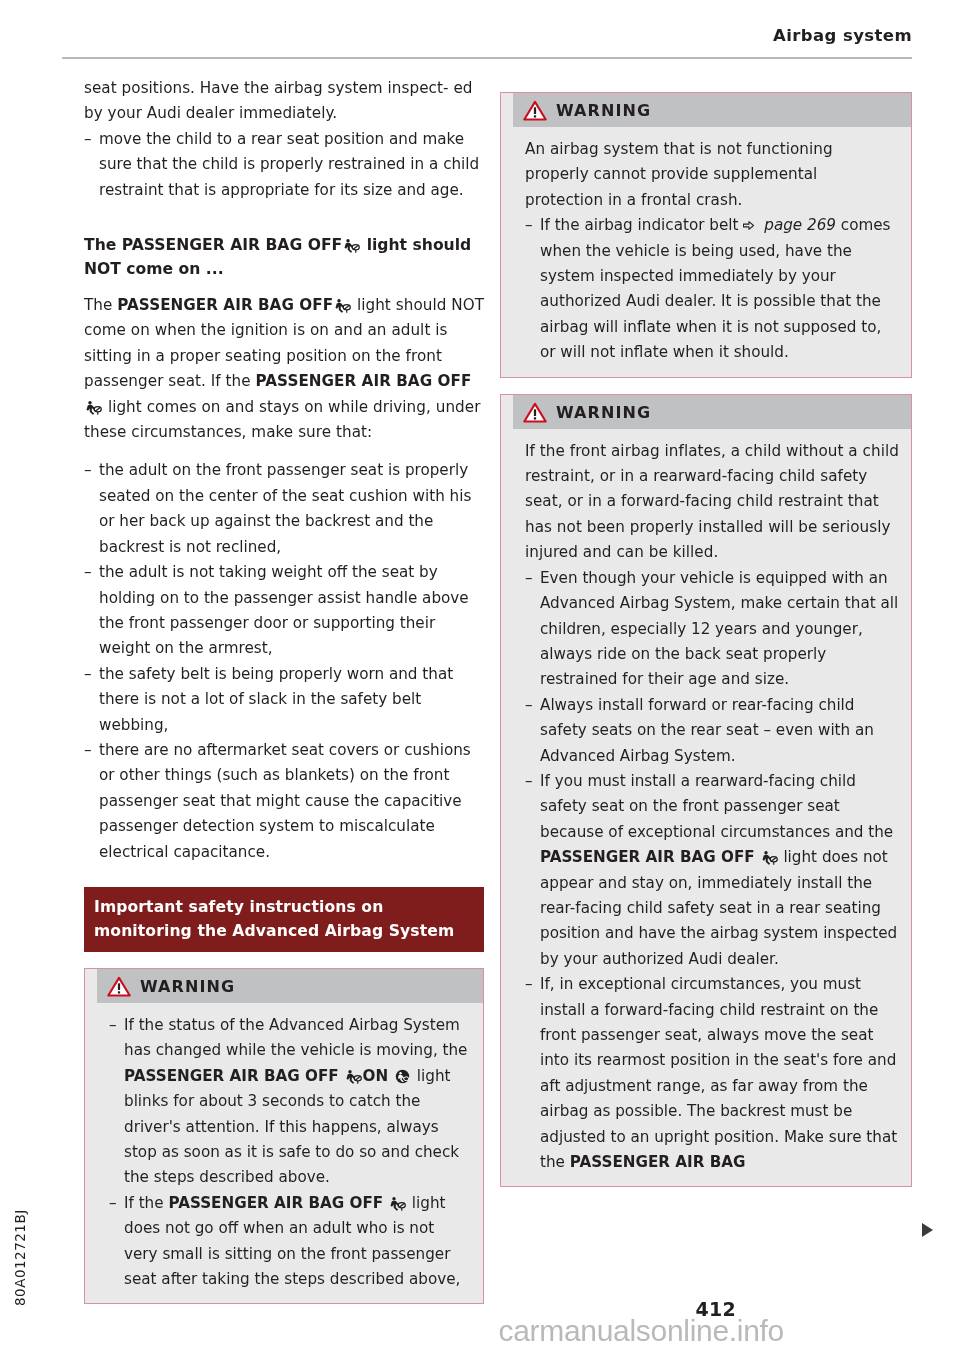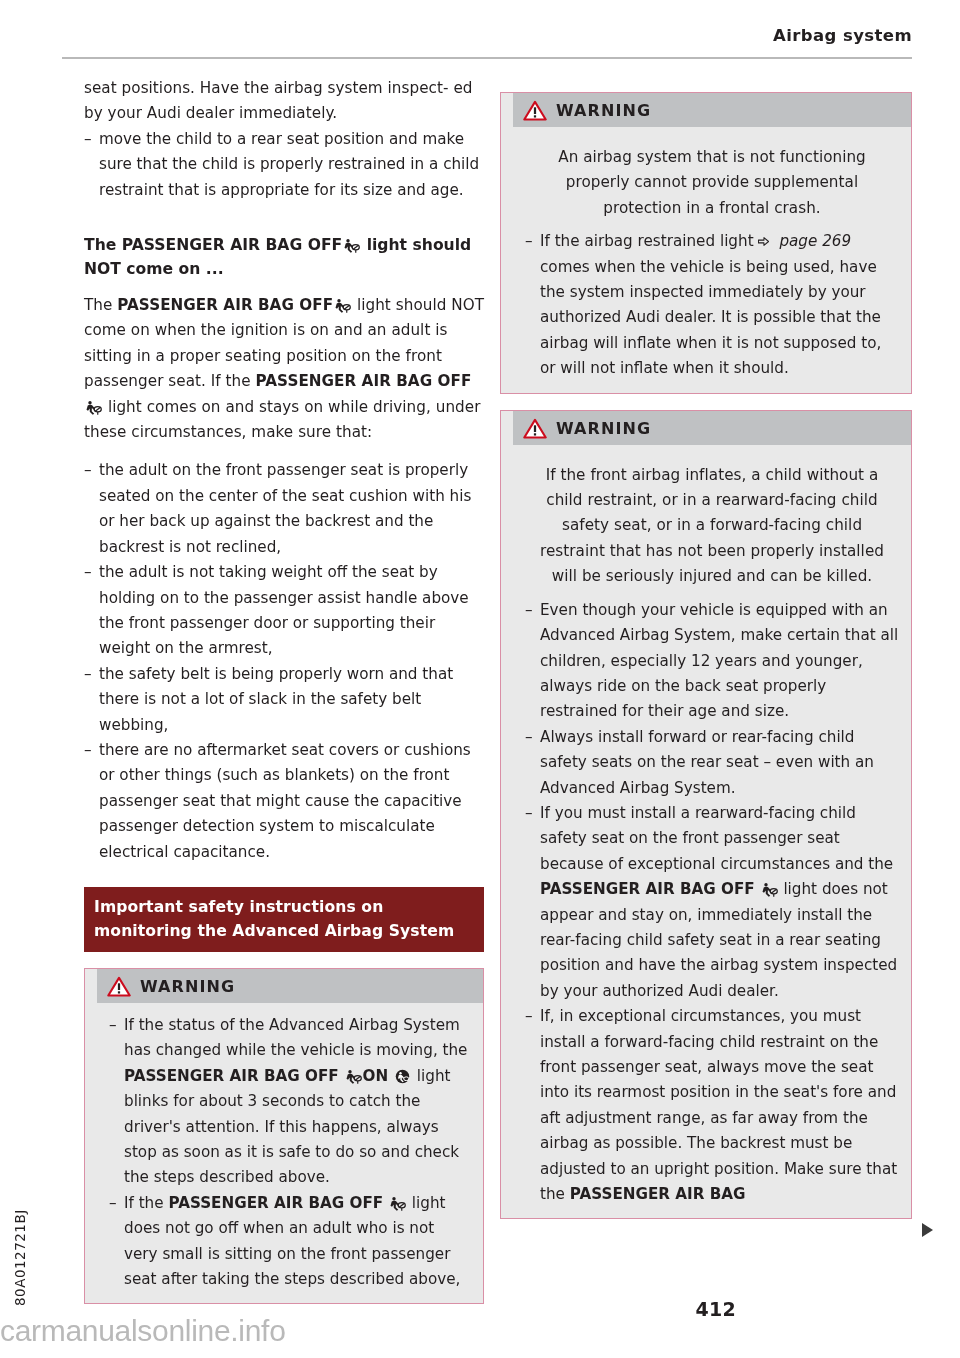--- a/index.html
+++ b/index.html
@@ -139,21 +139,21 @@
     padding: 7px 10px 6px 10px;
   }
   .wbox-title .label {
     font-size: 16px;
     font-weight: bold;
     letter-spacing: 1.1px;
   }
   .wbox-body {
     padding: 10px 12px 11px 12px;
   }
-  .wbox-body p { margin: 8px; text-align: center; }
+  .wbox-body p { margin: 0; }
   .wbox-body .dashlist li { padding-left: 15px; }
 
   
   .cbox {
     border: 1.5px solid #d98fa6;
     background: #e9e9e9;
     padding: 11px 12px 12px 12px;
   }
 
   
@@ -189,21 +189,21 @@
     right: 48px;
     bottom: 38px;
     font-size: 19px;
     font-weight: bold;
     letter-spacing: .3px;
   }
   .watermark {
     position: absolute;
     left: 0; right: 0;
     bottom: 10px;
-    text-align: left;
+    text-align: right;
     font-size: 30px;
     color: #b9b9b9;
     font-family: "Liberation Sans", sans-serif;
     letter-spacing: -.3px;
   }
 </style>
 </head>
 <body>
 
 <svg width="0" height="0" style="position:absolute" aria-hidden="true">
@@ -338,21 +338,21 @@
         <svg class="tri-icon">
             <use href="#sym-warntri"></use>
           </svg>
         <span class="label">WARNING</span>
       </div>
       <div class="wbox-body">
         <p>An airbag system that is not functioning properly cannot provide supplemental protection in a frontal crash.</p>
         <ul class="dashlist">
           <li>
             <span class="dash">–</span>
-            <span>If the airbag restrained light</span>
+            <span>If the airbag indicator belt</span>
             <svg class="icon-arrow-ref">
                 <use href="#sym-refarrow"></use>
               </svg><span class="pageref">page 269</span>
             <span>comes when the vehicle is being used, have the system inspected immediately by your authorized Audi dealer. It is possible that the airbag will inflate when it is not supposed to, or will not inflate when it should.</span>
           </li>
         </ul>
       </div>
     </div>
 
     <div class="wbox">

